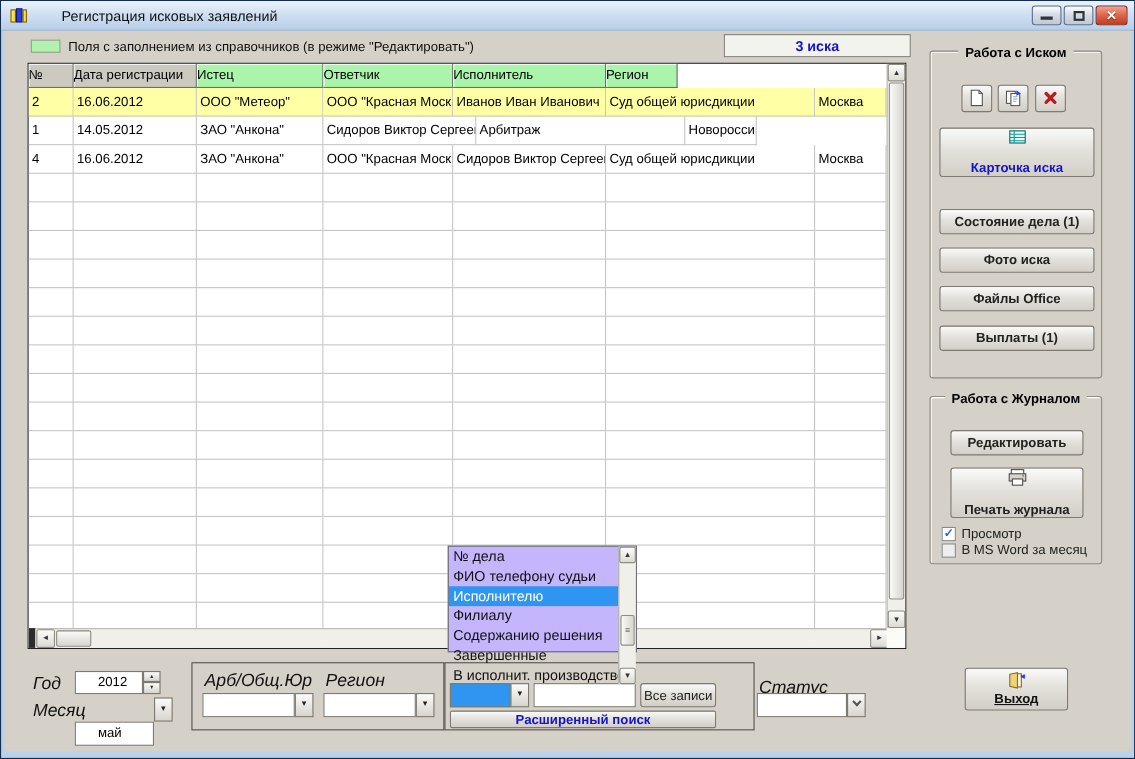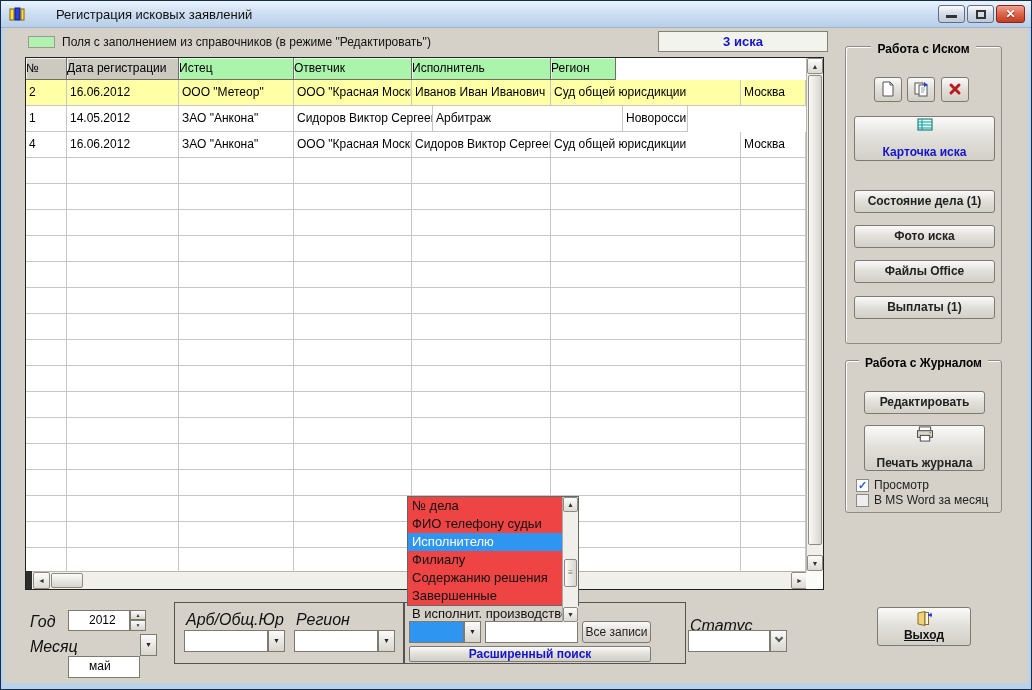--- a/index.html
+++ b/index.html
@@ -78,21 +78,21 @@
           padding:0 20px; overflow:hidden; }
   .combo-btn{ position:absolute; width:17px; background:linear-gradient(#fbfbfb,#d8d5cd); border:1px solid #7d7a72;
               font-size:7px; color:#222; text-align:center; }
   .spin{ position:absolute; width:16px; height:10px; background:linear-gradient(#fbfbfb,#d8d5cd);
          border:1px solid #7d7a72; font-size:5px; color:#333; text-align:center; line-height:8px; }
   .darkbox{ position:absolute; border:1px solid #55534d; }
   .chev{ display:inline-block; width:6px; height:6px; border-right:2px solid #555; border-bottom:2px solid #555;
          transform:rotate(45deg); margin-top:4px; }
 
   
-  .droplist{ position:absolute; left:403px; top:468px; width:172px; height:110px; background:#ef4444;
+  .droplist{ position:absolute; left:403px; top:468px; width:172px; height:97px; background:#c4b5fd;
              border:1px solid #666; z-index:30; }
   .drop-item{ height:18px; font-size:13px; line-height:18px; padding:0 3px 0 4px; color:#111;
               white-space:nowrap; overflow:hidden; width:154px; }
   .drop-item.selected{ background:#2e95f0; color:#fff; }
   .drop-sb{ position:absolute; right:0; top:0; width:16px; height:125px; background:#f0efe9; border-left:1px solid #aaa; }
 
   .exitbtn{ position:absolute; left:873px; top:579px; width:94px; height:39px; display:flex;
             flex-direction:column; align-items:center; justify-content:center; gap:1px; }
   .exit-label{ font-size:12px; font-weight:bold; text-decoration:underline; color:#111; }
 </style>

